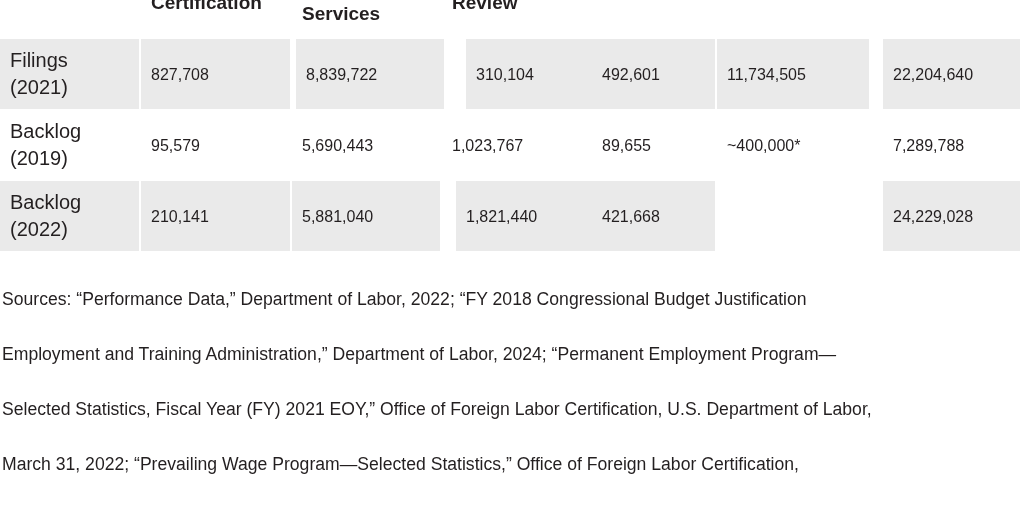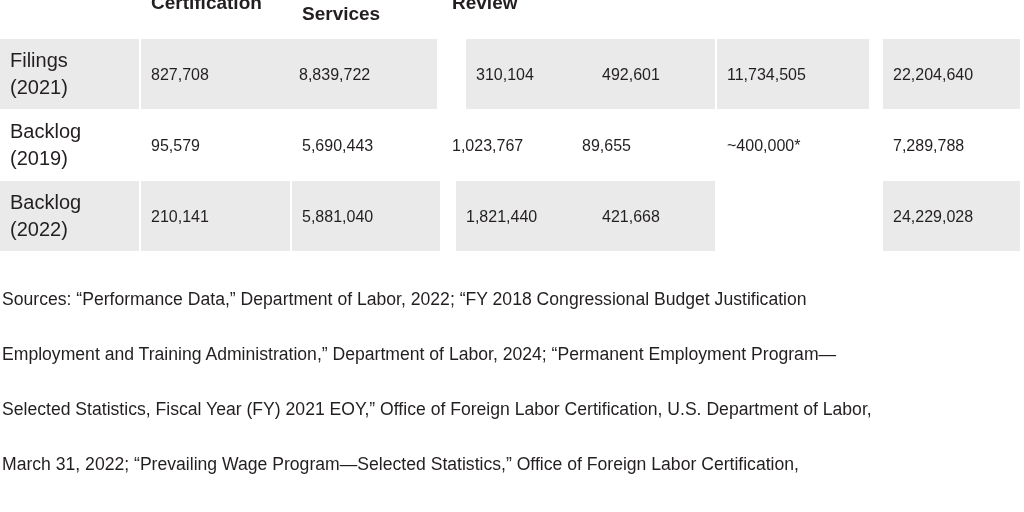--- a/index.html
+++ b/index.html
@@ -37,36 +37,36 @@
     <span class="hdr-cell" style="left:302px; top:2px;">Services</span>
     <span class="hdr-cell" style="left:452px; top:-9px;">Review</span>
   </div>
 
   <div class="row shaded" style="top:39px;">
     <div class="cell label" style="left:0;width:139px;">
         <span style="white-space:pre-line">Filings
 (2021)</span>
       </div>
     <div class="cell" style="left:141px;width:149px;">827,708</div>
-    <div class="cell" style="left:289px;width:148px;">8,839,722</div>
+    <div class="cell" style="left:296px;width:148px;">8,839,722</div>
     <div class="cell" style="left:442px;width:148px;margin-left:24px;">310,104</div>
     <div class="cell" style="left:592px;width:123px;">492,601</div>
     <div class="cell" style="left:717px;width:152px;">11,734,505</div>
     <div class="cell" style="left:883px;width:137px;">22,204,640</div>
   </div>
 
   <div class="row" style="top:110px;">
     <div class="cell label" style="left:0;width:139px;">
         <span style="white-space:pre-line">Backlog
 (2019)</span>
       </div>
     <div class="cell" style="left:141px;width:149px;">95,579</div>
     <div class="cell" style="left:292px;width:148px;">5,690,443</div>
     <div class="cell" style="left:442px;width:148px;">1,023,767</div>
-    <div class="cell" style="left:572px;width:123px;text-align:right;">89,655</div>
+    <div class="cell" style="left:592px;width:123px;text-align:right;">89,655</div>
     <div class="cell" style="left:717px;width:164px;">~400,000*</div>
     <div class="cell" style="left:883px;width:137px;">7,289,788</div>
   </div>
 
   <div class="row shaded" style="top:181px;">
     <div class="cell label" style="left:0;width:139px;">
         <span style="white-space:pre-line">Backlog
 (2022)</span>
       </div>
     <div class="cell" style="left:141px;width:149px;">210,141</div>

